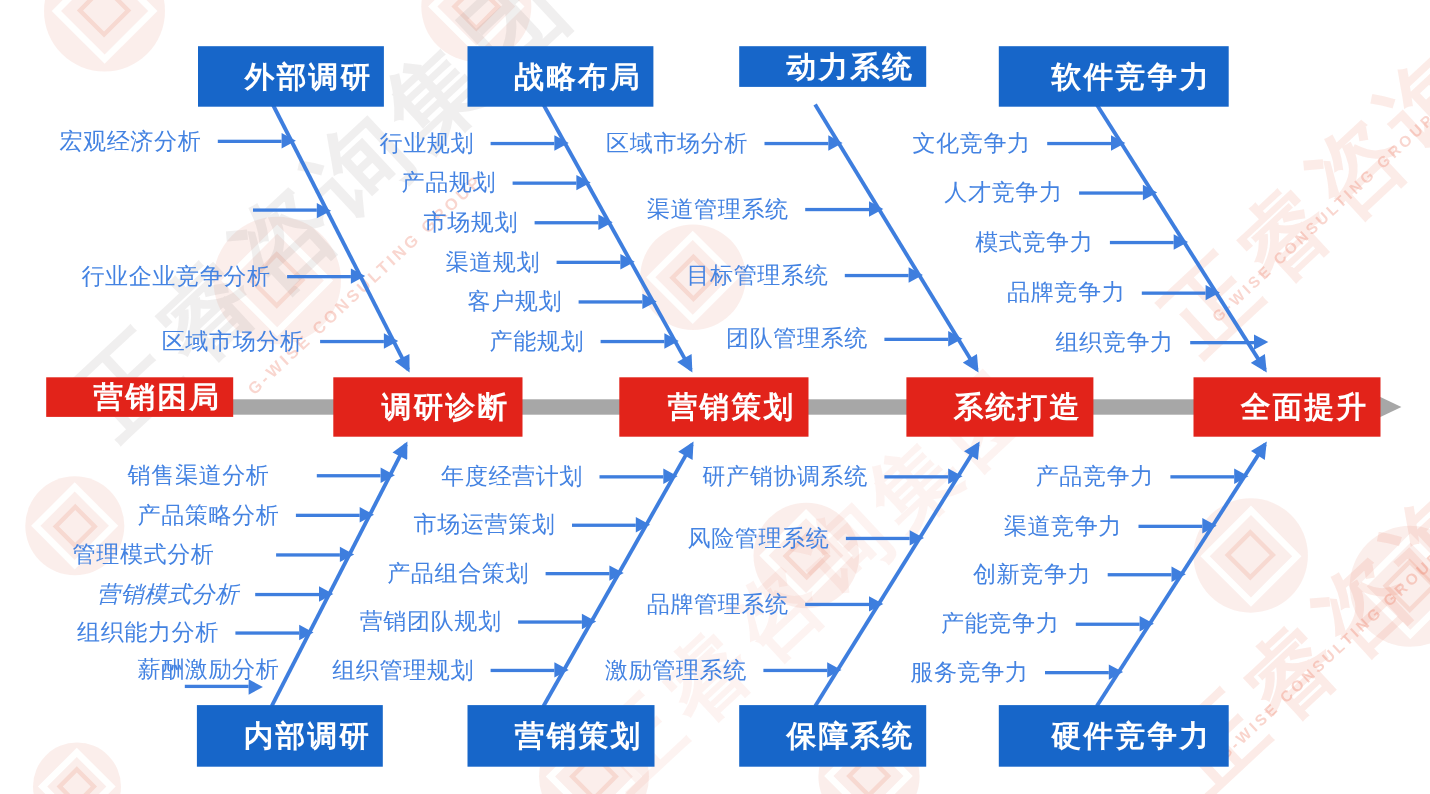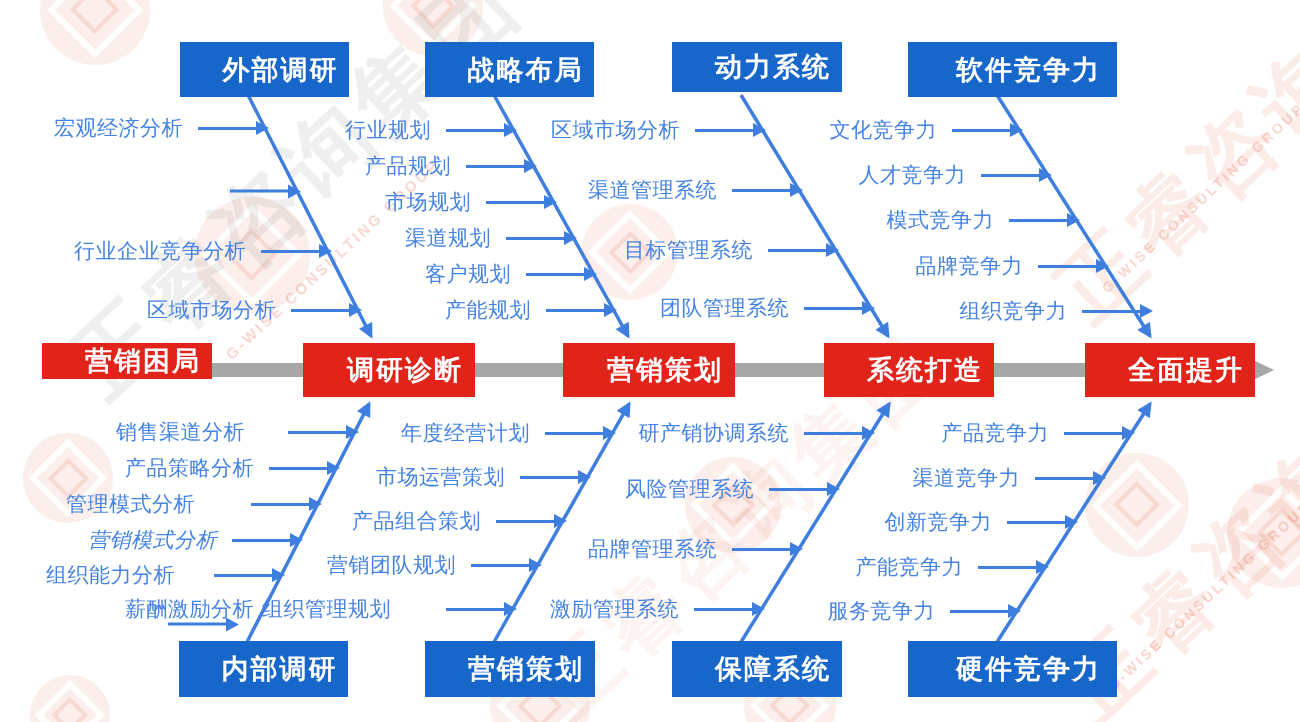--- a/index.html
+++ b/index.html
@@ -71,21 +71,21 @@
     <line x1="997" y1="95" x2="1150" y2="336" stroke="#3E7EDE" stroke-width="3.5" marker-end="url(#ah)"></line>
 
     <line x1="247" y1="642" x2="369" y2="404" stroke="#3E7EDE" stroke-width="3.5" marker-end="url(#ah)"></line>
     <line x1="494" y1="642" x2="629" y2="404" stroke="#3E7EDE" stroke-width="3.5" marker-end="url(#ah)"></line>
     <line x1="741" y1="642" x2="889" y2="404" stroke="#3E7EDE" stroke-width="3.5" marker-end="url(#ah)"></line>
     <line x1="997" y1="642" x2="1150" y2="404" stroke="#3E7EDE" stroke-width="3.5" marker-end="url(#ah)"></line>
   </svg>
 
   <div class="bbox" style="left:180px;top:42px;width:137px;height:55px;">外部调研</div>
   <div class="bbox" style="left:425px;top:42px;width:137px;height:55px;">战略布局</div>
-  <div class="bbox" style="left:672px;top:42px;width:138px;height:50px;">动力系统</div>
+  <div class="bbox" style="left:672px;top:42px;width:138px;height:37px;">动力系统</div>
   <div class="bbox" style="left:908px;top:42px;width:177px;height:55px;">软件竞争力</div>
 
   <div class="bbox" style="left:179px;top:641px;width:137px;height:56px;">内部调研</div>
   <div class="bbox" style="left:425px;top:641px;width:138px;height:56px;">营销策划</div>
   <div class="bbox" style="left:672px;top:641px;width:138px;height:56px;">保障系统</div>
   <div class="bbox" style="left:908px;top:641px;width:177px;height:56px;">硬件竞争力</div>
 
   <div class="sbox" style="left:42px;top:343px;width:138px;height:36px;">营销困局</div>
   <div class="sbox" style="left:303px;top:343px;width:140px;height:54px;">调研诊断</div>
   <div class="sbox" style="left:563px;top:343px;width:140px;height:54px;">营销策划</div>
@@ -176,21 +176,21 @@
       <span class="item-arrow"></span>
     </div>
     <div class="branch-item" style="top: 504px; right: 991px; gap: 41px;">
       <span class="item-label">管理模式分析</span>
       <span class="item-arrow"></span>
     </div>
     <div class="branch-item" style="top: 540px; right: 1010px; font-style: italic;">
       <span class="item-label">营销模式分析</span>
       <span class="item-arrow"></span>
     </div>
-    <div class="branch-item" style="top: 575px; right: 1028px; gap: 24px;">
+    <div class="branch-item" style="top: 575px; right: 1028px;">
       <span class="item-label">组织能力分析</span>
       <span class="item-arrow"></span>
     </div>
     <div class="branch-item" style="top: 610px; right: 1046px; flex-direction: column;">
       <span class="item-label">薪酬激励分析</span>
       <span class="item-arrow"></span>
     </div>
     <div class="branch-item" style="top: 433px; right: 697px;">
       <span class="item-label">年度经营计划</span>
       <span class="item-arrow"></span>
@@ -200,21 +200,21 @@
       <span class="item-arrow"></span>
     </div>
     <div class="branch-item" style="top: 521px; right: 746px;">
       <span class="item-label">产品组合策划</span>
       <span class="item-arrow"></span>
     </div>
     <div class="branch-item" style="top: 565px; right: 771px;">
       <span class="item-label">营销团队规划</span>
       <span class="item-arrow"></span>
     </div>
-    <div class="branch-item" style="top: 609px; right: 796px; gap: 40px;">
+    <div class="branch-item" style="top: 609px; right: 796px;">
       <span class="item-label">组织管理规划</span>
       <span class="item-arrow"></span>
     </div>
     <div class="branch-item" style="top: 433px; right: 438px;">
       <span class="item-label">研产销协调系统</span>
       <span class="item-arrow"></span>
     </div>
     <div class="branch-item" style="top: 489px; right: 473px;">
       <span class="item-label">风险管理系统</span>
       <span class="item-arrow"></span>

